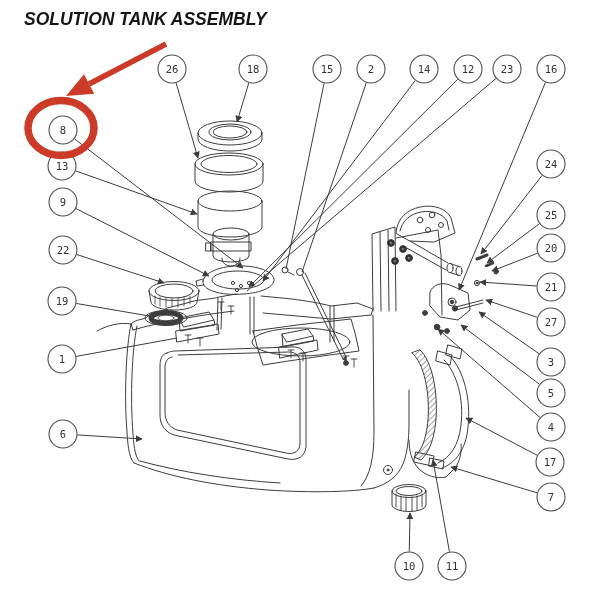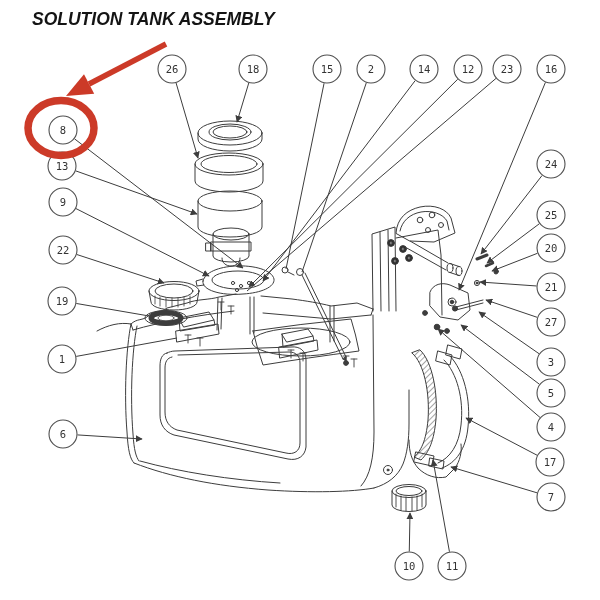--- a/index.html
+++ b/index.html
@@ -1,18 +1,18 @@
 <!DOCTYPE html>
 <html><head>
 <meta charset="utf-8">
 <style>
   html,body{margin:0;padding:0;background:#ffffff;}
   .page{position:relative;width:600px;height:600px;background:#ffffff;overflow:hidden;
         font-family:"Liberation Sans", sans-serif;}
-  .title{position:absolute;left:32px;top:9px;font-size:17.5px;font-weight:bold;
+  .title{position:absolute;left:24px;top:9px;font-size:17.5px;font-weight:bold;
          font-style:italic;color:#141414;letter-spacing:0px;white-space:nowrap;}
   svg{position:absolute;left:0;top:0;}
   svg .ln{stroke:#3d3d3d;stroke-width:1;fill:none;stroke-linecap:round;stroke-linejoin:round;}
   svg text.balloon-num{font-family:"DejaVu Sans Mono", monospace;font-size:10.5px;}
 </style>
 </head>
 <body>
 
 <div class="page">
 

